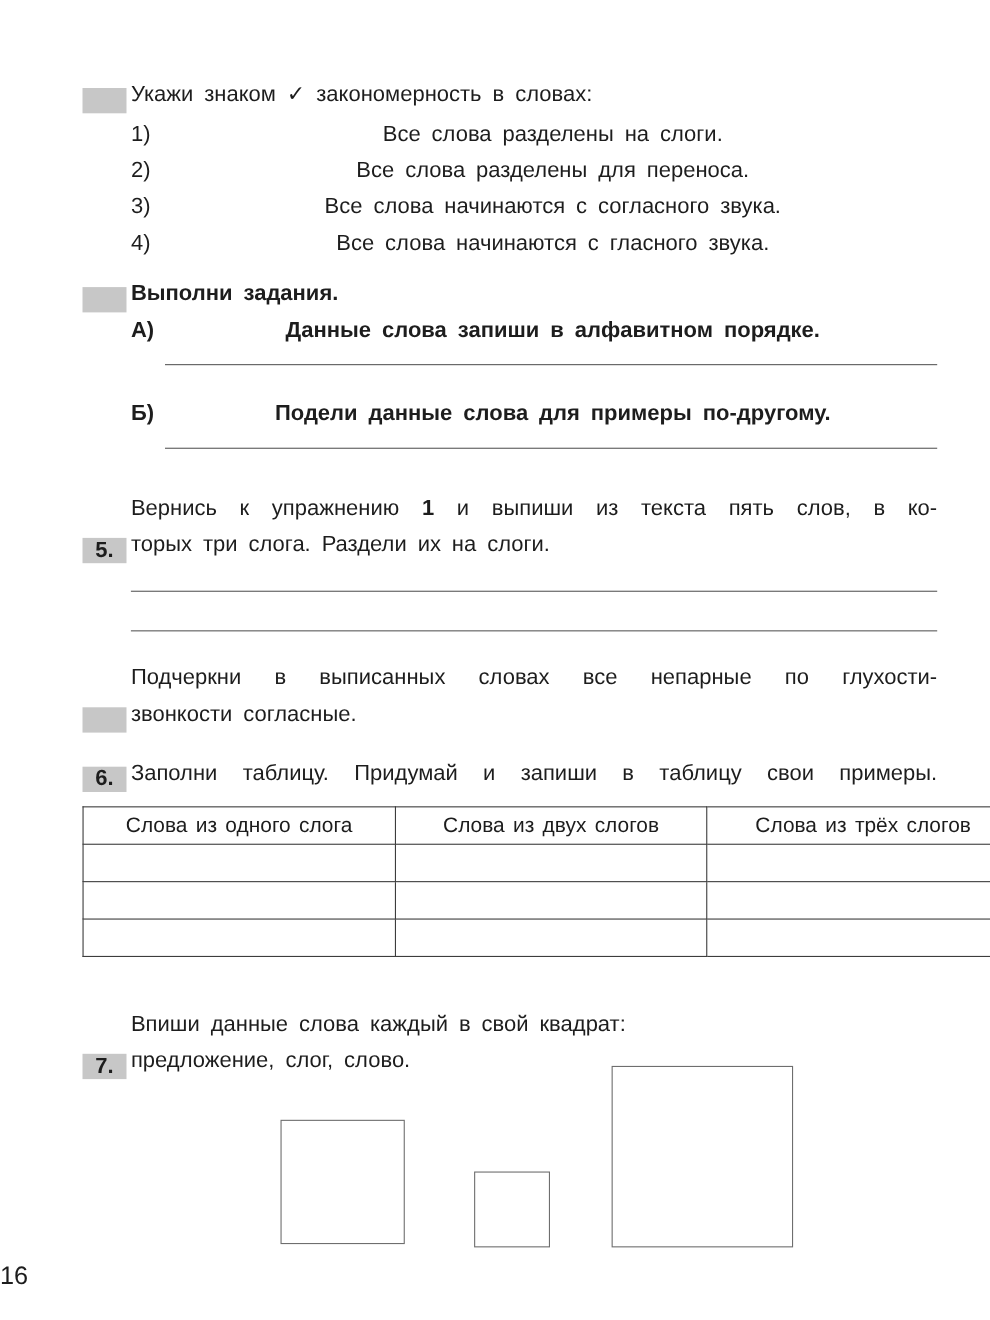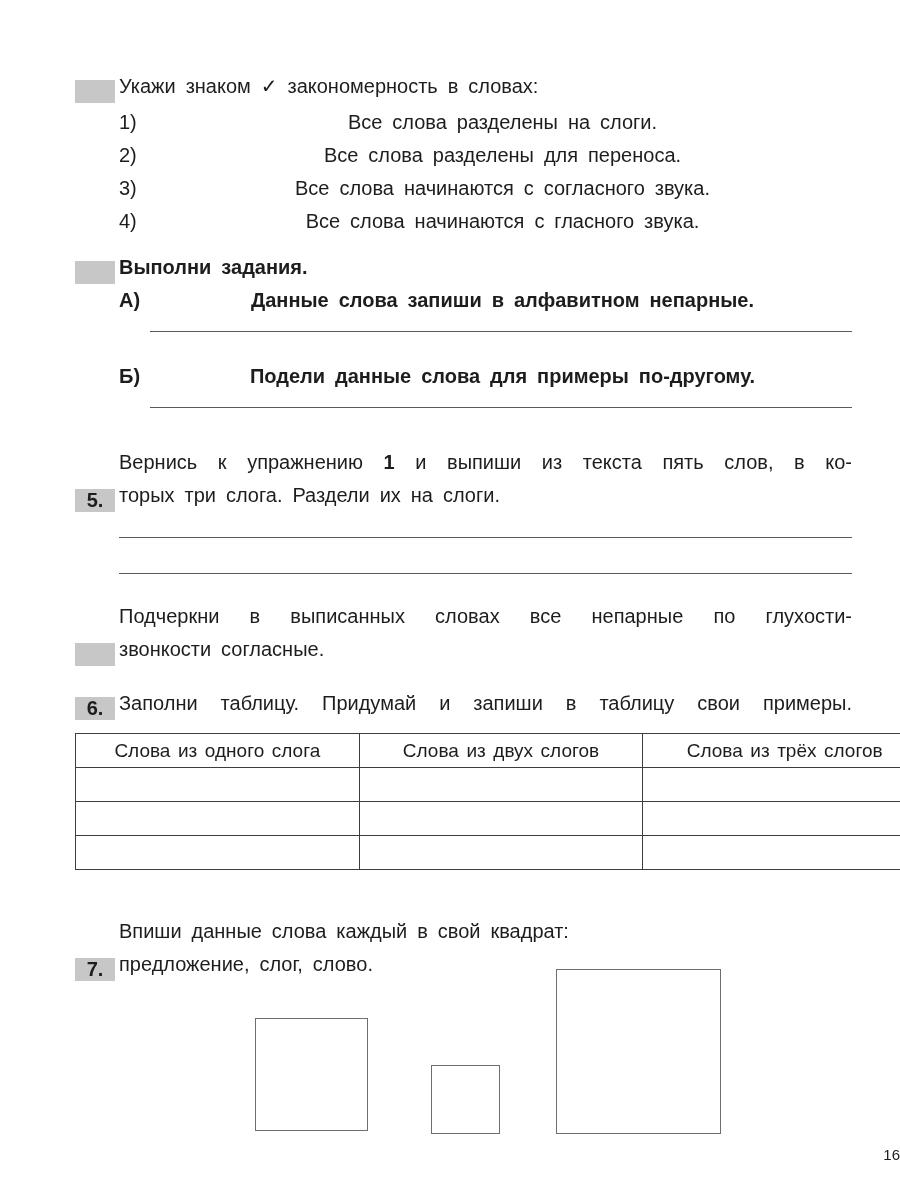--- a/index.html
+++ b/index.html
@@ -80,22 +80,22 @@
     background: #ffffff;
   }
   .square-medium { left: 255px; top: 1018px; width: 113px; height: 113px; }
   .square-small  { left: 431px; top: 1065px; width: 69px;  height: 69px;  }
   .square-large  { left: 556px; top: 969px;  width: 165px; height: 165px; }
   .pagenum {
     position: absolute;
     top: 1146px;
     left: 0;
     width: 900px;
-    text-align: right;
-    font-size: 15px;
+    text-align: left;
+    font-size: 23px;
     color: #1d1d1d;
   }
   b { font-weight: 700; }
 </style>
 </head>
 <body>
 
 <div class="page">
 
   <section>
@@ -124,21 +124,21 @@
   </section>
 
   <section class="sec-assign">
     <div class="trow">
       <span class="marker"></span>
       <p class="ttext">Выполни задания.</p>
     </div>
     <div class="subwrap">
       <div class="subitem">
         <span class="onum">А)</span>
-        <span class="otext">Данные слова запиши в алфавитном непарные.</span>
+        <span class="otext">Данные слова запиши в алфавитном порядке.</span>
       </div>
     </div>
     <div class="ansline ans-a gap-line-a"></div>
     <div class="subwrap gap-sub-b">
       <div class="subitem">
         <span class="onum">Б)</span>
         <span class="otext">Подели данные слова для примеры по-другому.</span>
       </div>
     </div>
     <div class="ansline ans-a gap-line-a"></div>

